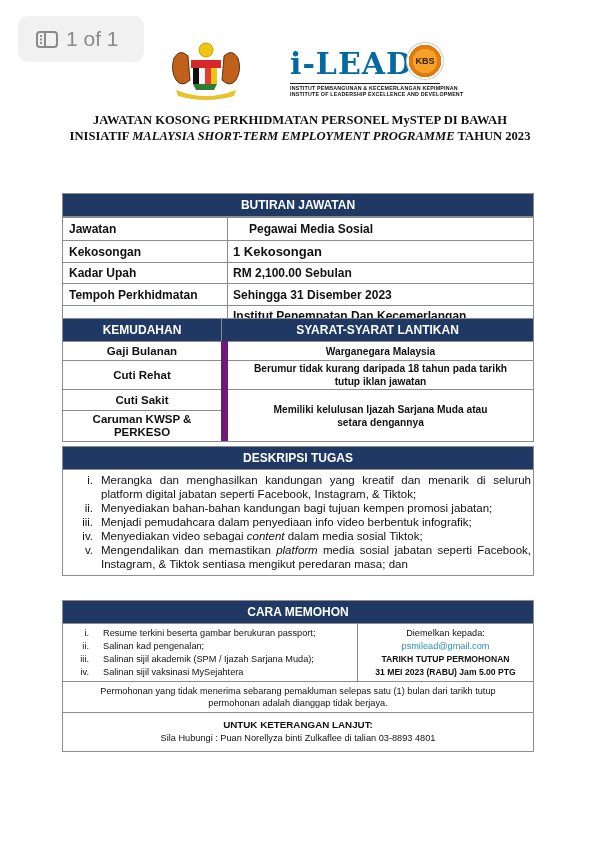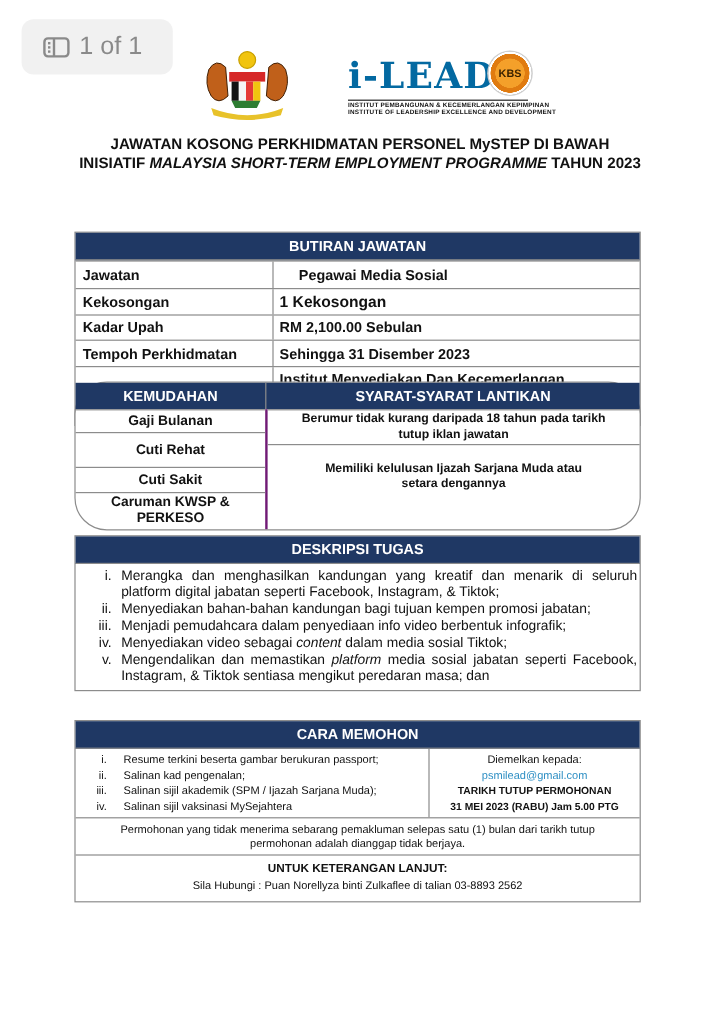--- a/index.html
+++ b/index.html
@@ -38,45 +38,45 @@
   }
   .ilead .line1, .ilead .line2 {
     position: absolute; left: 2px; font-size: 5.3px; font-weight: bold; letter-spacing: 0.2px; white-space: nowrap;
   }
   .ilead .line1 { top: 47px; }
   .ilead .line2 { top: 53px; }
   .ilead .rule { position: absolute; left: 2px; top: 45px; width: 150px; height: 1px; background: #222; }
 
   .title {
     position: absolute; left: 40px; top: 112px; width: 520px; text-align: center;
-    font-weight: bold; font-size: 12.6px; line-height: 16px;
+    font-weight: bold; font-size: 12.6px; line-height: 16px; font-family: Liberation Serif, serif;
   }
   .title i { font-style: italic; }
 
   .box { position: absolute; left: 62px; width: 472px; border: 1px solid #8c8c8c; box-sizing: border-box; background: #fff; }
   .hdr {
     background: #1f3864; color: #fff; text-align: center; font-weight: bold; font-size: 12px;
     height: 22px; line-height: 22px; border-bottom: 1px solid #8c8c8c;
   }
 
   
   .butiran { top: 152px; margin-top: 41px; }
   .brow { display: flex; border-top: 1px solid #8c8c8c; }
   .brow:first-of-type { border-top: none; }
   .brow .k { width: 158px; padding-left: 6px; font-weight: bold; font-size: 12px; border-right: 1px solid #8c8c8c; display: flex; align-items: center; }
   .brow .v { flex: 1; padding-left: 5px; font-weight: bold; font-size: 12px; display: flex; align-items: center; }
 
   
-  .ks { top: 318px; border-radius: 27px; }
+  .ks { top: 318px; }
   .ks .hdr2 { display: flex; background: #1f3864; color: #fff; font-weight: bold; font-size: 12px; height: 22px; line-height: 22px; }
   .ks .hdr2 div { text-align: center; }
   .ks .hdr2 .c1 { width: 158px; border-right: 1px solid #8c8c8c; }
   .ks .hdr2 .c2 { flex: 1; }
   .ks .body { display: flex; }
-  .ks .left { width: 158px; border-right: 2px solid #701a75; }
+  .ks .left { width: 158px; border-right: 7px solid #701a75; }
   .ks .left div { text-align: center; font-weight: bold; font-size: 11.5px; border-top: 1px solid #8c8c8c; display: flex; align-items: center; justify-content: center; line-height: 13px; }
   .ks .right { flex: 1; }
   .ks .right div { text-align: center; font-weight: bold; font-size: 10.2px; border-top: 1px solid #8c8c8c; display: flex; align-items: center; justify-content: center; line-height: 13px; padding: 0 8px; }
 
   
   .desk { top: 446px; }
   .desk ol { list-style: none; margin: 0; padding: 3px 0 4px 0; }
   .desk li { display: flex; font-size: 11.5px; line-height: 14px; }
   .desk li .num { width: 30px; text-align: right; padding-right: 8px; flex-shrink: 0; }
   .desk li .txt { flex: 1; padding-right: 2px; text-align: justify; }
@@ -144,21 +144,21 @@
     <div class="k">Kadar Upah</div>
     <div class="v">RM 2,100.00 Sebulan</div>
   </div>
   <div class="brow" style="height:21px;">
     <div class="k">Tempoh Perkhidmatan</div>
     <div class="v">Sehingga 31 Disember 2023</div>
   </div>
   <div class="brow" style="height:48px;">
     <div class="k">Penempatan</div>
     <div class="v" style="flex-direction:column;align-items:flex-start;justify-content:center;line-height:14px;">
-      <span>Institut Menyediakan Dan Kecemerlangan</span>
+      <span>Institut Penempatan Dan Kecemerlangan</span>
       <span>Kepimpinan (i-LEAD),</span>
       <span>Kementerian Belia Dan Sukan</span>
     </div>
   </div>
 </div>
 
 <div class="box ks">
   <div class="hdr2">
     <div class="c1">KEMUDAHAN</div>
     <div class="c2">SYARAT-SYARAT LANTIKAN</div>
@@ -167,20 +167,21 @@
     <div class="left">
       <div style="height:18px;">Gaji Bulanan</div>
       <div style="height:28px;">Cuti Rehat</div>
       <div style="height:20px;">Cuti Sakit</div>
       <div style="height:30px;flex-direction:column;">
         <span>Caruman KWSP &amp;</span>
         <span>PERKESO</span>
       </div>
     </div>
     <div class="right">
+      <div style="height:18px;">Warganegara Malaysia</div>
       <div style="height:28px;flex-direction:column;">
         <span>Berumur tidak kurang daripada 18 tahun pada tarikh</span>
         <span>tutup iklan jawatan</span>
       </div>
       <div style="height:51px;flex-direction:column;">
         <span>Memiliki kelulusan Ijazah Sarjana Muda atau</span>
         <span>setara dengannya</span>
       </div>
     </div>
   </div>
@@ -239,15 +240,15 @@
       <div class="b">TARIKH TUTUP PERMOHONAN</div>
       <div class="b">31 MEI 2023 (RABU) Jam 5.00 PTG</div>
     </div>
   </div>
   <div class="note">
     <div>Permohonan yang tidak menerima sebarang pemakluman selepas satu (1) bulan dari tarikh tutup</div>
     <div>permohonan adalah dianggap tidak berjaya.</div>
   </div>
   <div class="contact">
     <div class="h">UNTUK KETERANGAN LANJUT:</div>
-    <div class="t">Sila Hubungi : Puan Norellyza binti Zulkaflee di talian 03-8893 2562</div>
+    <div class="t">Sila Hubungi : Puan Norellyza binti Zulkaflee di talian 03-8893 4801</div>
   </div>
 </div>
 
 </body></html>

